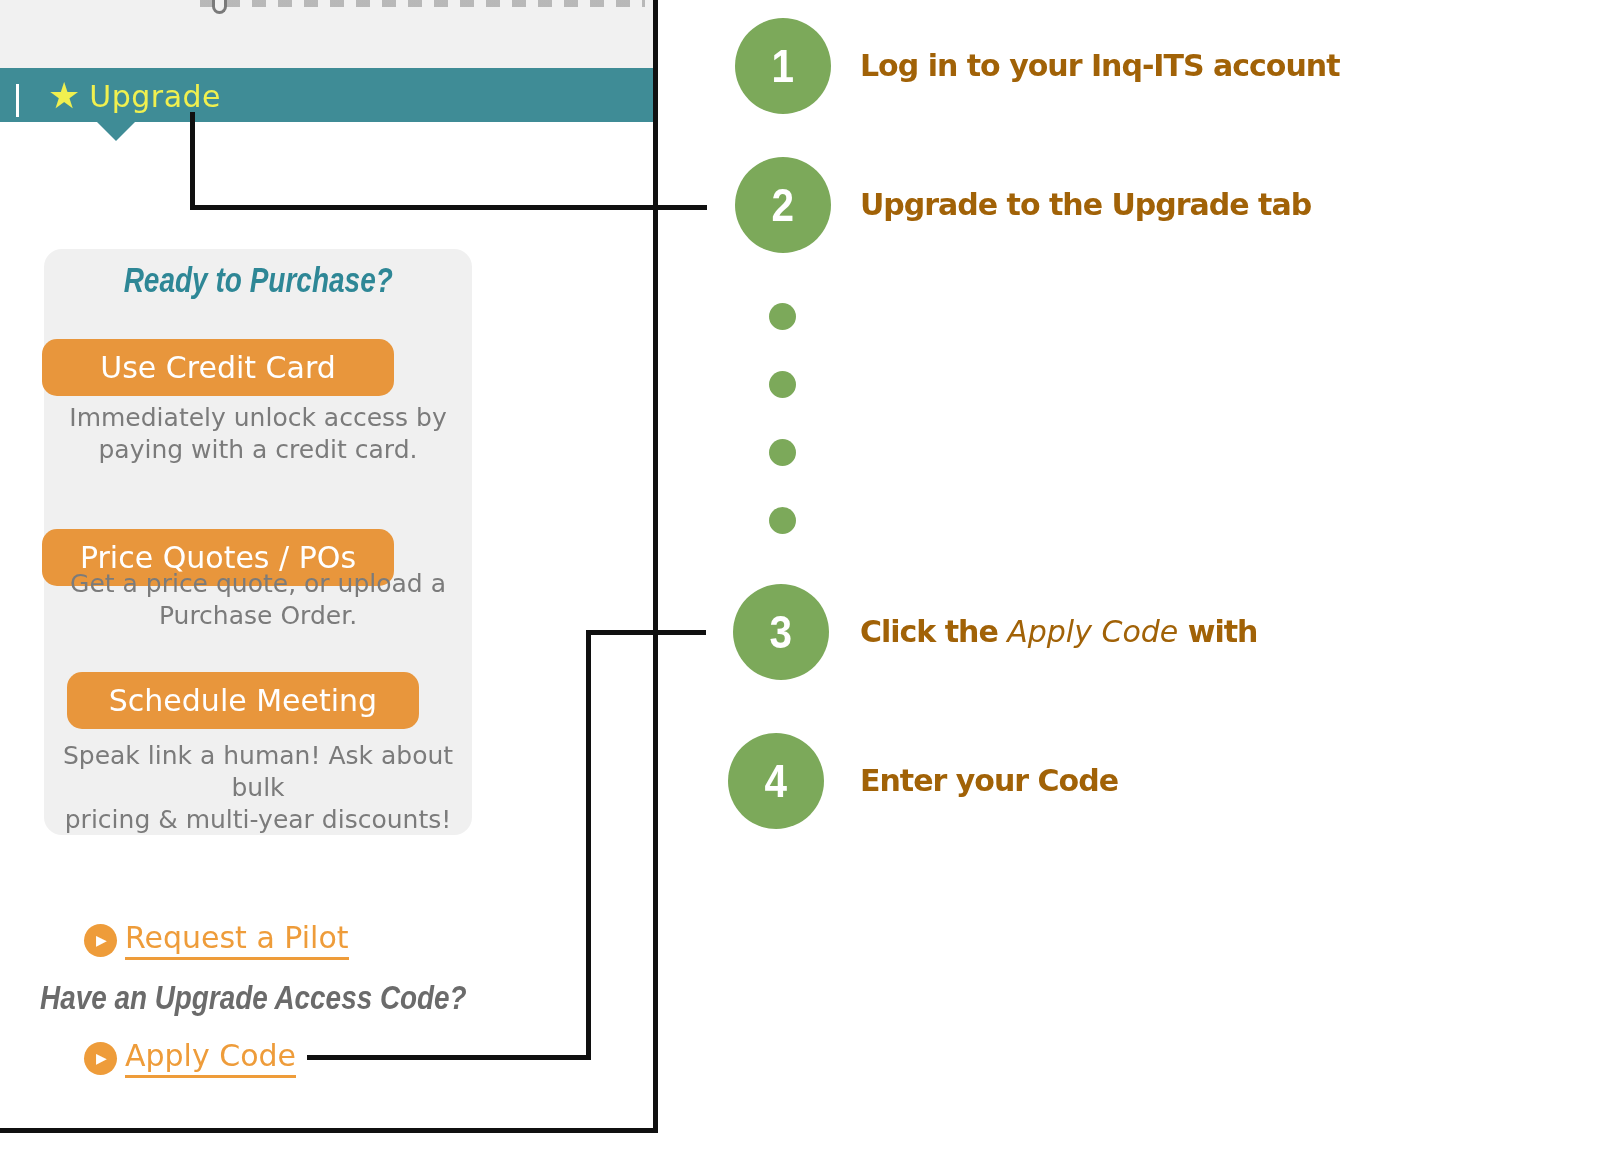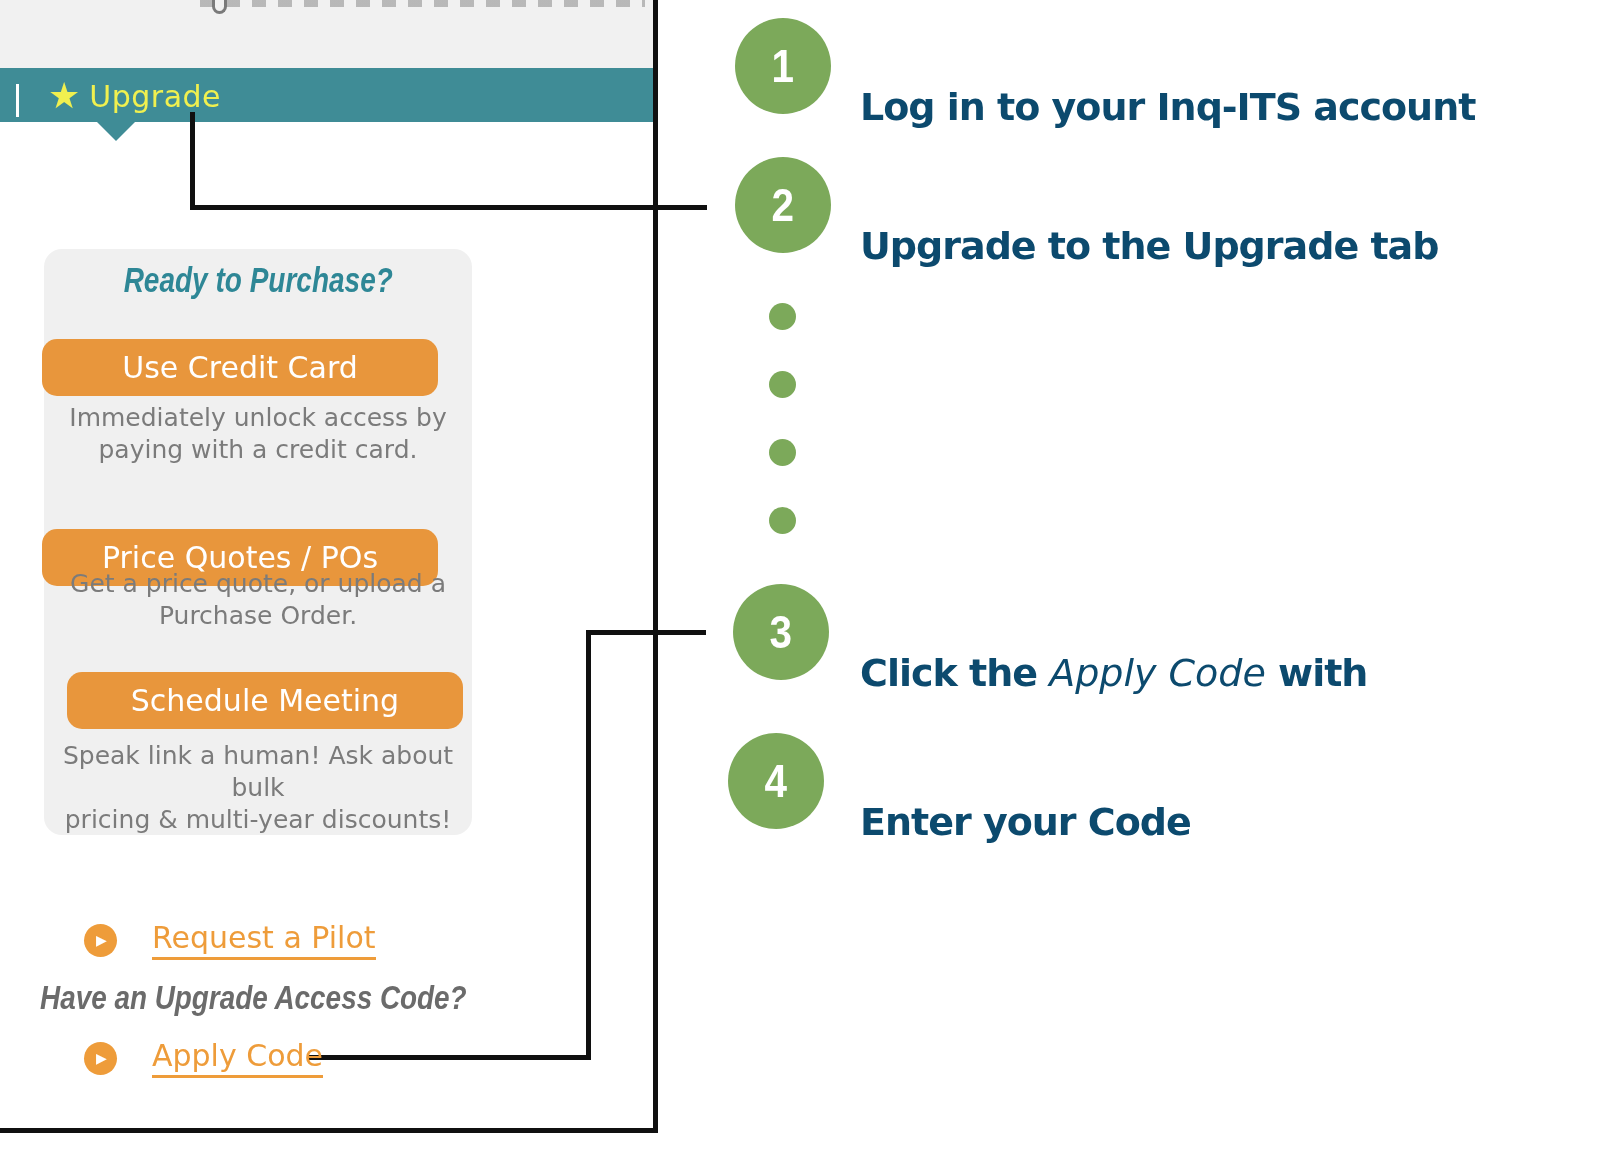--- a/index.html
+++ b/index.html
@@ -31,47 +31,47 @@
   .c1-h{left:190px;top:205px;width:517px;height:5px;}
   .c2-h1{left:307px;top:1055px;width:284px;height:5px;}
   .c2-v{left:586px;top:630px;width:5px;height:430px;}
   .c2-h2{left:586px;top:630px;width:120px;height:5px;}
 
   
   .panel{left:44px;top:249px;width:428px;height:586px;background:#F0F0F0;border-radius:18px;}
   .ptitle{left:44px;top:260px;width:428px;text-align:center;color:#2E8796;
     font-size:35px;font-weight:bold;font-style:italic;font-family:"Liberation Sans",sans-serif;}
   .ptitle>span{display:inline-block;transform:scaleX(.8);}
-  .obtn{left:42px;width:396px;height:57px;background:#E8963C;border-radius:15px;
+  .obtn{left:42px;width:352px;height:57px;background:#E8963C;border-radius:15px;
     color:#ffffff;font-size:30px;display:flex;align-items:center;justify-content:center;
     cursor:pointer;border:none;font-family:"DejaVu Sans",sans-serif;}
   .btn1{top:339px;} .btn2{top:529px;} .btn3{top:672px;margin-left:25px;}
   .pdesc{left:44px;width:428px;text-align:center;color:#7B7B7B;font-size:25px;line-height:32px;}
   .d1{top:402px;} .d2{top:568px;} .d3{top:740px;}
 
   
   .gheading{color:#6B6B6B;font-size:34px;font-weight:bold;font-style:italic;
     font-family:"Liberation Sans",sans-serif;white-space:nowrap;}
   .gheading>span{display:inline-block;transform:scaleX(.82);transform-origin:left;}
   .h1{left:40px;top:858px;} .h2{left:40px;top:978px;}
   .linkrow{display:flex;align-items:center;gap:8px;cursor:pointer;}
   .l1{left:84px;top:920px;} .l2{left:84px;top:1038px;}
   .playicon{width:33px;height:33px;border-radius:50%;background:#EE9C3A;color:#ffffff;
     display:flex;align-items:center;justify-content:center;font-size:14px;padding-left:2px;box-sizing:border-box;}
-  .linktext{color:#EE9C3A;font-size:30px;border-bottom:3px solid #EE9C3A;padding-bottom:2px;margin-left:27px;}
+  .linktext{color:#EE9C3A;font-size:30px;border-bottom:3px solid #EE9C3A;padding-bottom:2px;}
 
   
   .stepcircle{width:96px;height:96px;border-radius:50%;background:#7CA95A;
     display:flex;align-items:center;justify-content:center;}
   .stepnum{color:#ffffff;font-size:46px;font-weight:bold;transform:scaleX(.88);
     font-family:"Liberation Sans",sans-serif;}
   .sc1{left:735px;top:18px;} .sc2{left:735px;top:157px;}
   .sc3{left:733px;top:584px;} .sc4{left:728px;top:733px;}
-  .steptext{color:#0c4a6e;font-size:38px;font-weight:bold;letter-spacing:-1px;
-    white-space:nowrap;line-height:56px;margin-top:41px;}
+  .steptext{color:#a16207;font-size:30px;font-weight:bold;letter-spacing:-1px;
+    white-space:nowrap;line-height:56px;}
   .st1{left:860px;top:38px;} .st2{left:860px;top:177px;}
   .st3{left:860px;top:604px;} .st4{left:860px;top:753px;}
   .italicseg{font-style:italic;font-weight:normal;letter-spacing:0;}
   .dot{width:27px;height:27px;border-radius:50%;background:#7CA95A;left:769px;}
   .dt1{top:303px;} .dt2{top:371px;} .dt3{top:439px;} .dt4{top:507px;}
 </style>
 </head>
 <body>
 
 <div id="canvas">

